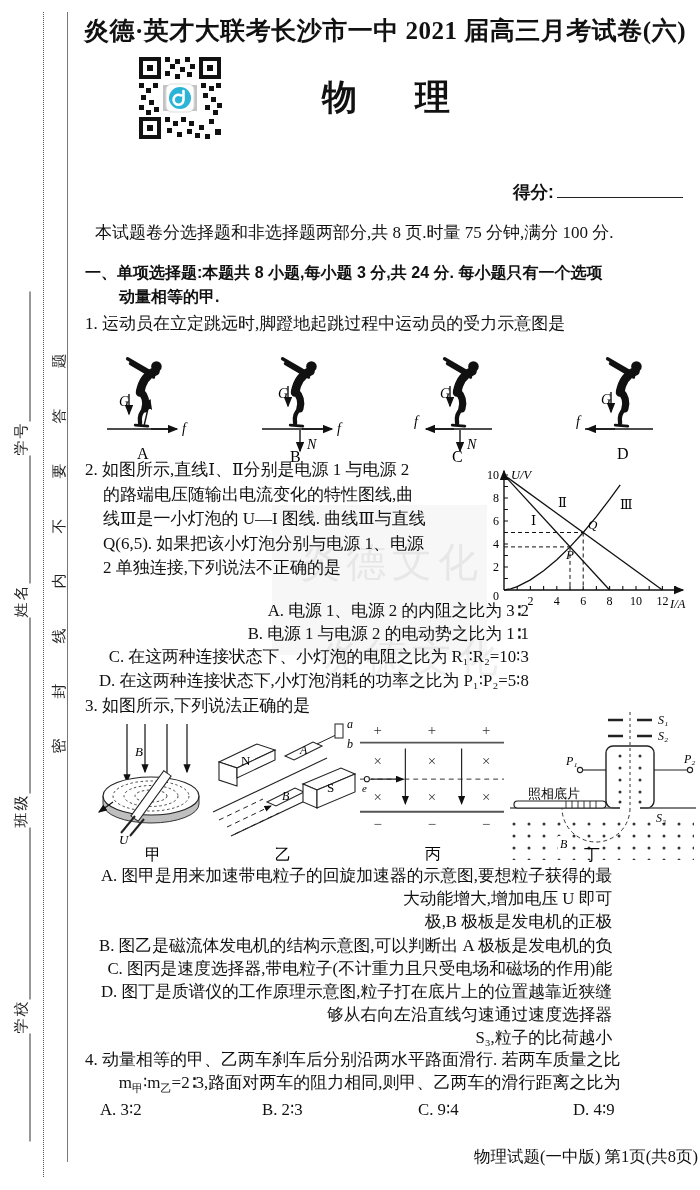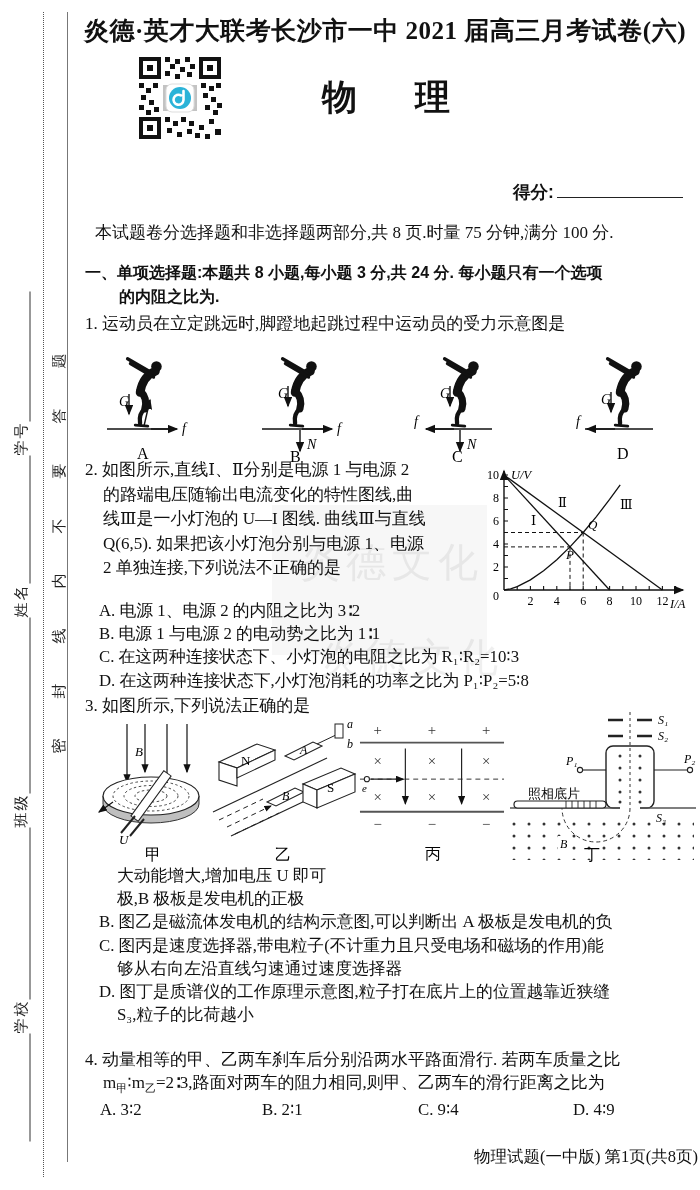--- a/index.html
+++ b/index.html
@@ -13,21 +13,21 @@
   .rot{transform-origin:center center;white-space:nowrap;}
   .uline{display:inline-block;border-bottom:1.2px solid #333;height:0.9em;}
   .seal{letter-spacing:40px;font-size:15px;color:#222;}
   .fields{font-size:15px;color:#222;letter-spacing:2px;}
   .title{font-size:25px;font-weight:900;letter-spacing:0.5px;white-space:nowrap;}
   .subject{font-size:35px;letter-spacing:58px;white-space:nowrap;font-family:Liberation Mono, monospace;}
   .score-line{font-size:17.5px;}
   .score-ul{display:inline-block;width:126px;border-bottom:1.6px solid #222;height:1em;margin-left:3px;}
   .sec-head{font-size:16px;line-height:23.5px;}
   .stem{font-size:17px;white-space:nowrap;}
-  .optline{font-size:16.8px;line-height:23.2px;white-space:nowrap;}
+  .optline{font-size:16.8px;line-height:23.2px;white-space:nowrap;text-align:right;}
   .cont{padding-left:18px;}
   .figletter{font-size:16px;}
   .wm{color:rgba(100,100,100,0.10);font-size:40px;letter-spacing:6px;pointer-events:none;}
   .wmbox{background:rgba(0,0,0,0.030);}
   svg text{font-family:"Liberation Serif","DejaVu Serif",serif;}
   .footer{font-size:16.5px;text-align:right;}
   sub{font-size:11px;}
 </style>
 </head>
 <body>
@@ -134,21 +134,21 @@
   <div class="abs hei subject" style="left:322px;top:74px;">物理</div>
 
   <div class="abs hei score-line" style="left:513px;top:179px;">
     <span>得分:</span><span class="score-ul"></span>
   </div>
 
   <div class="abs body-txt" style="left:95px;top:221px;width:600px">本试题卷分选择题和非选择题两部分,共 8 页.时量 75 分钟,满分 100 分.</div>
 
   <div class="abs hei sec-head" style="left:85px;top:261px;width:610px">
     <div>一、单项选择题:本题共 8 小题,每小题 3 分,共 24 分. 每小题只有一个选项</div>
-    <div style="padding-left:34px">的内阻之比为.</div>
+    <div style="padding-left:34px">动量相等的甲.</div>
   </div>
 
   <div class="abs stem" style="left:85px;top:312px">1. 运动员在立定跳远时,脚蹬地起跳过程中运动员的受力示意图是</div>
 
   <div class="abs" style="left:90px;top:334px;width:605px;height:126px">
 
     <svg class="abs" style="left:5px;top:0" width="100" height="130" viewBox="0 0 100 130">
       <use href="#person" x="18" y="20" width="58" height="75"></use>
       <line x1="12" y1="95" x2="76" y2="95" stroke="#111" stroke-width="1.4"></line>
       <line x1="34" y1="60" x2="34" y2="80" stroke="#111" stroke-width="1.4" marker-end="url(#ah)"></line>
@@ -350,35 +350,36 @@
     <path d="M112,98 L132,98" stroke="#fff" stroke-width="3"></path>
     <path d="M122,98 A34,34 0 0 1 54,98" fill="none" stroke="#333" stroke-width="1" stroke-dasharray="4,3"></path>
     <rect x="4" y="104" width="182" height="46" fill="url(#dots)"></rect>
     <text x="148" y="112" font-size="12" font-style="italic">S₃</text>
     <rect x="50" y="126" width="14" height="14" fill="#fff"></rect>
     <text x="52" y="138" font-size="12" font-style="italic">B</text>
     <text x="76" y="150" font-size="16">丁</text>
   </svg>
 
   <div class="abs" style="left:99px;top:864px">
+    <div class="optline">A. 图甲是用来加速带电粒子的回旋加速器的示意图,要想粒子获得的最</div>
     <div class="optline cont">大动能增大,增加电压 U 即可</div>
     <div class="optline cont">极,B 极板是发电机的正极</div>
     <div class="optline">B. 图乙是磁流体发电机的结构示意图,可以判断出 A 极板是发电机的负</div>
     <div class="optline">C. 图丙是速度选择器,带电粒子(不计重力且只受电场和磁场的作用)能</div>
+    <div class="optline">D. 图丁是质谱仪的工作原理示意图,粒子打在底片上的位置越靠近狭缝</div>
     <div class="optline cont">够从右向左沿直线匀速通过速度选择器</div>
-    <div class="optline">D. 图丁是质谱仪的工作原理示意图,粒子打在底片上的位置越靠近狭缝</div>
     <div class="optline cont">S₃,粒子的比荷越小</div>
   </div>
 
   <div class="abs" style="left:85px;top:1048px">
     <div class="optline" style="font-size:17px">4. 动量相等的甲、乙两车刹车后分别沿两水平路面滑行. 若两车质量之比</div>
     <div class="optline cont" style="font-size:17px"><span>m</span><sub>甲</sub><span>∶m</span><sub>乙</sub><span>=2∶3,路面对两车的阻力相同,则甲、乙两车的滑行距离之比为</span></div>
   </div>
   <div class="abs" style="left:0;top:1098px;width:700px">
     <span class="abs optline" style="left:100px">A. 3∶2</span>
-    <span class="abs optline" style="left:262px">B. 2∶1</span>
+    <span class="abs optline" style="left:262px">B. 2∶3</span>
     <span class="abs optline" style="left:418px">C. 9∶4</span>
     <span class="abs optline" style="left:573px">D. 4∶9</span>
   </div>
 
   <div class="abs footer" style="left:78px;top:1146px;width:620px">物理试题(一中版) 第1页(共8页)</div>
 
 </div>
 
 </body></html>

